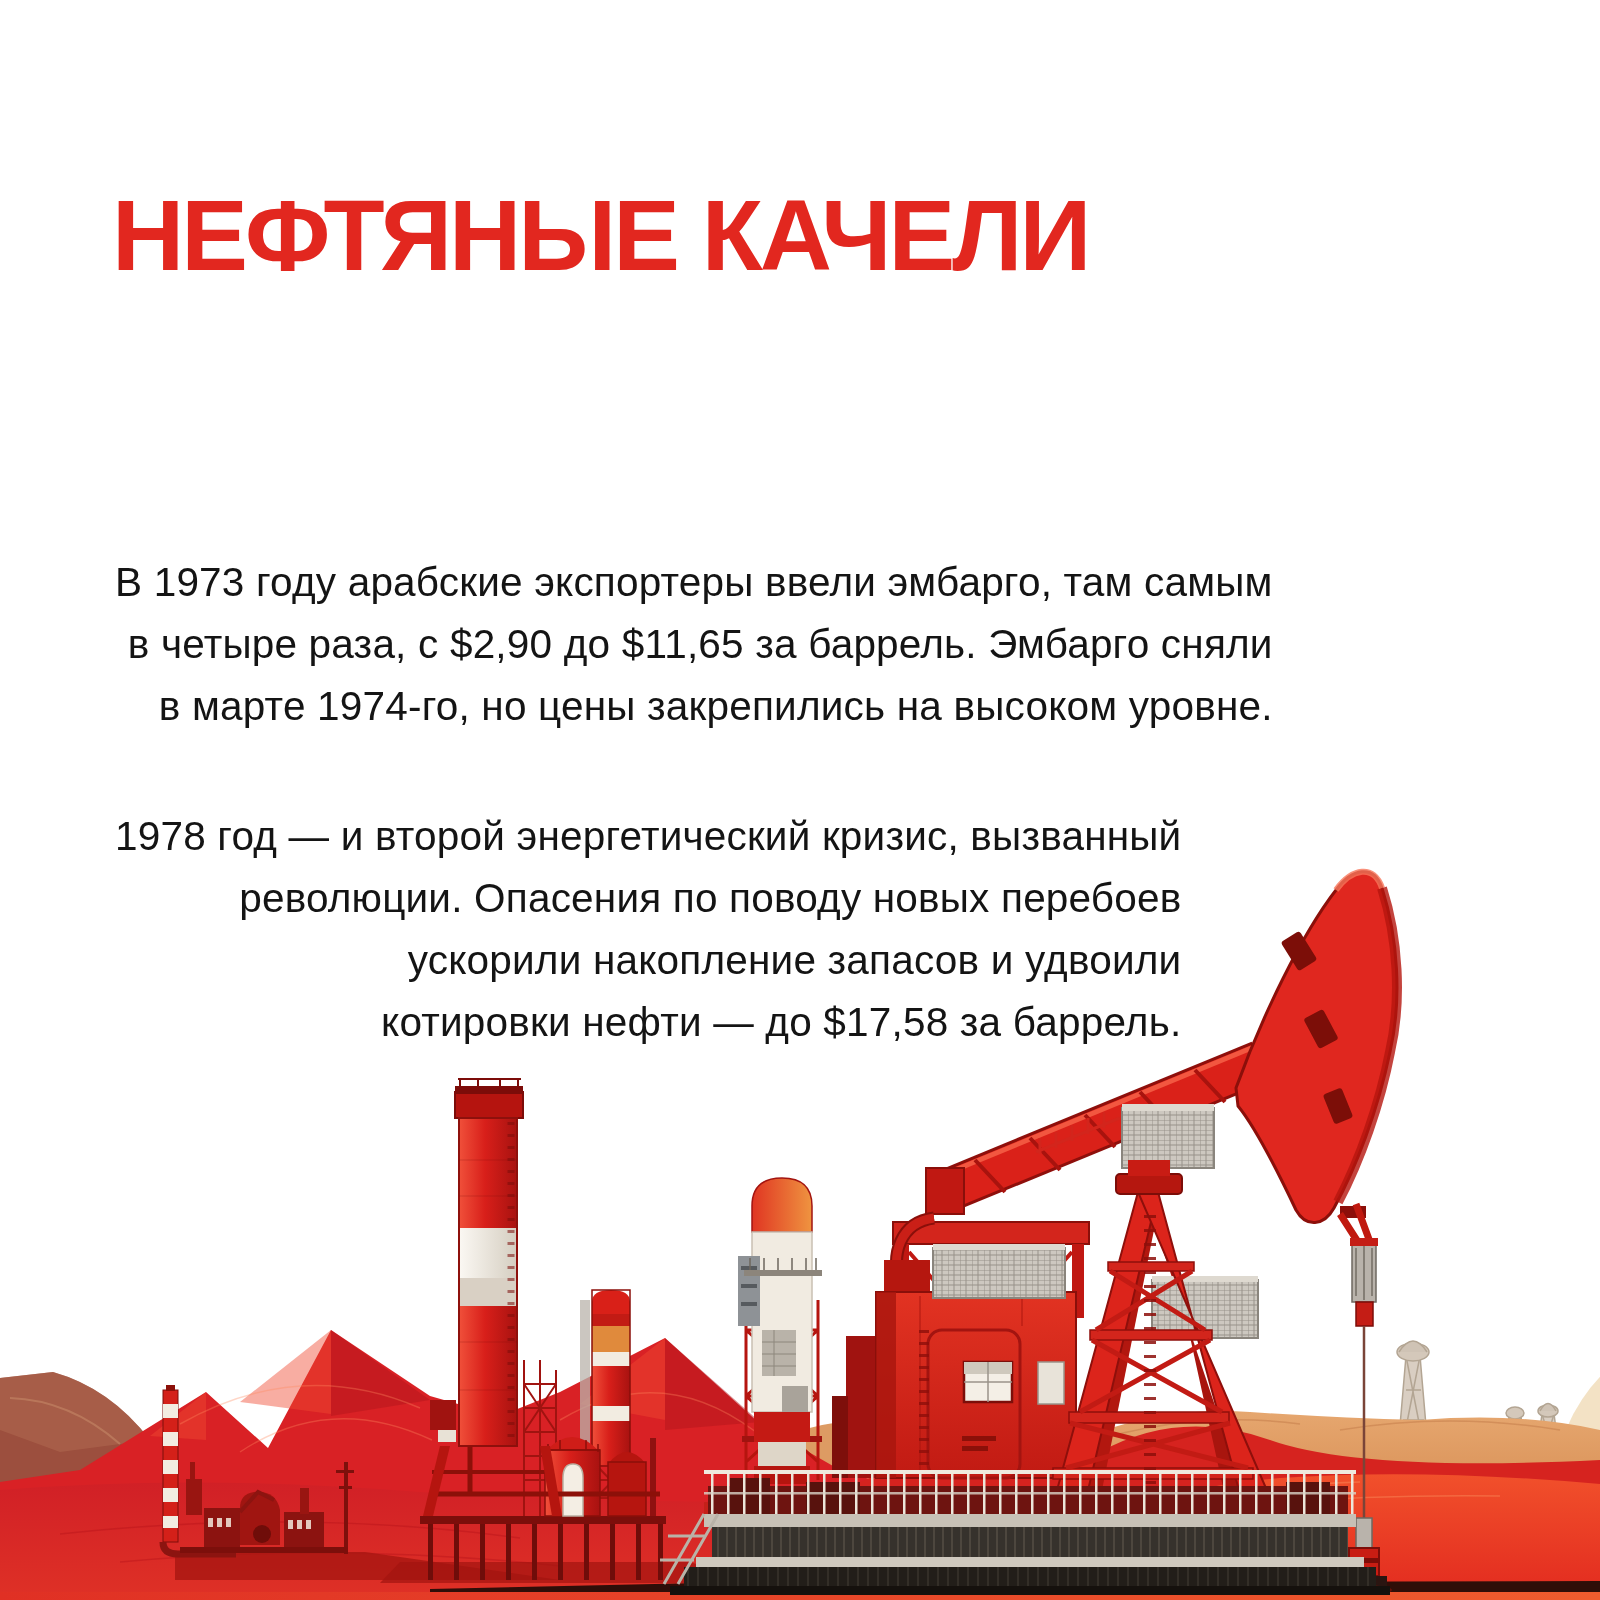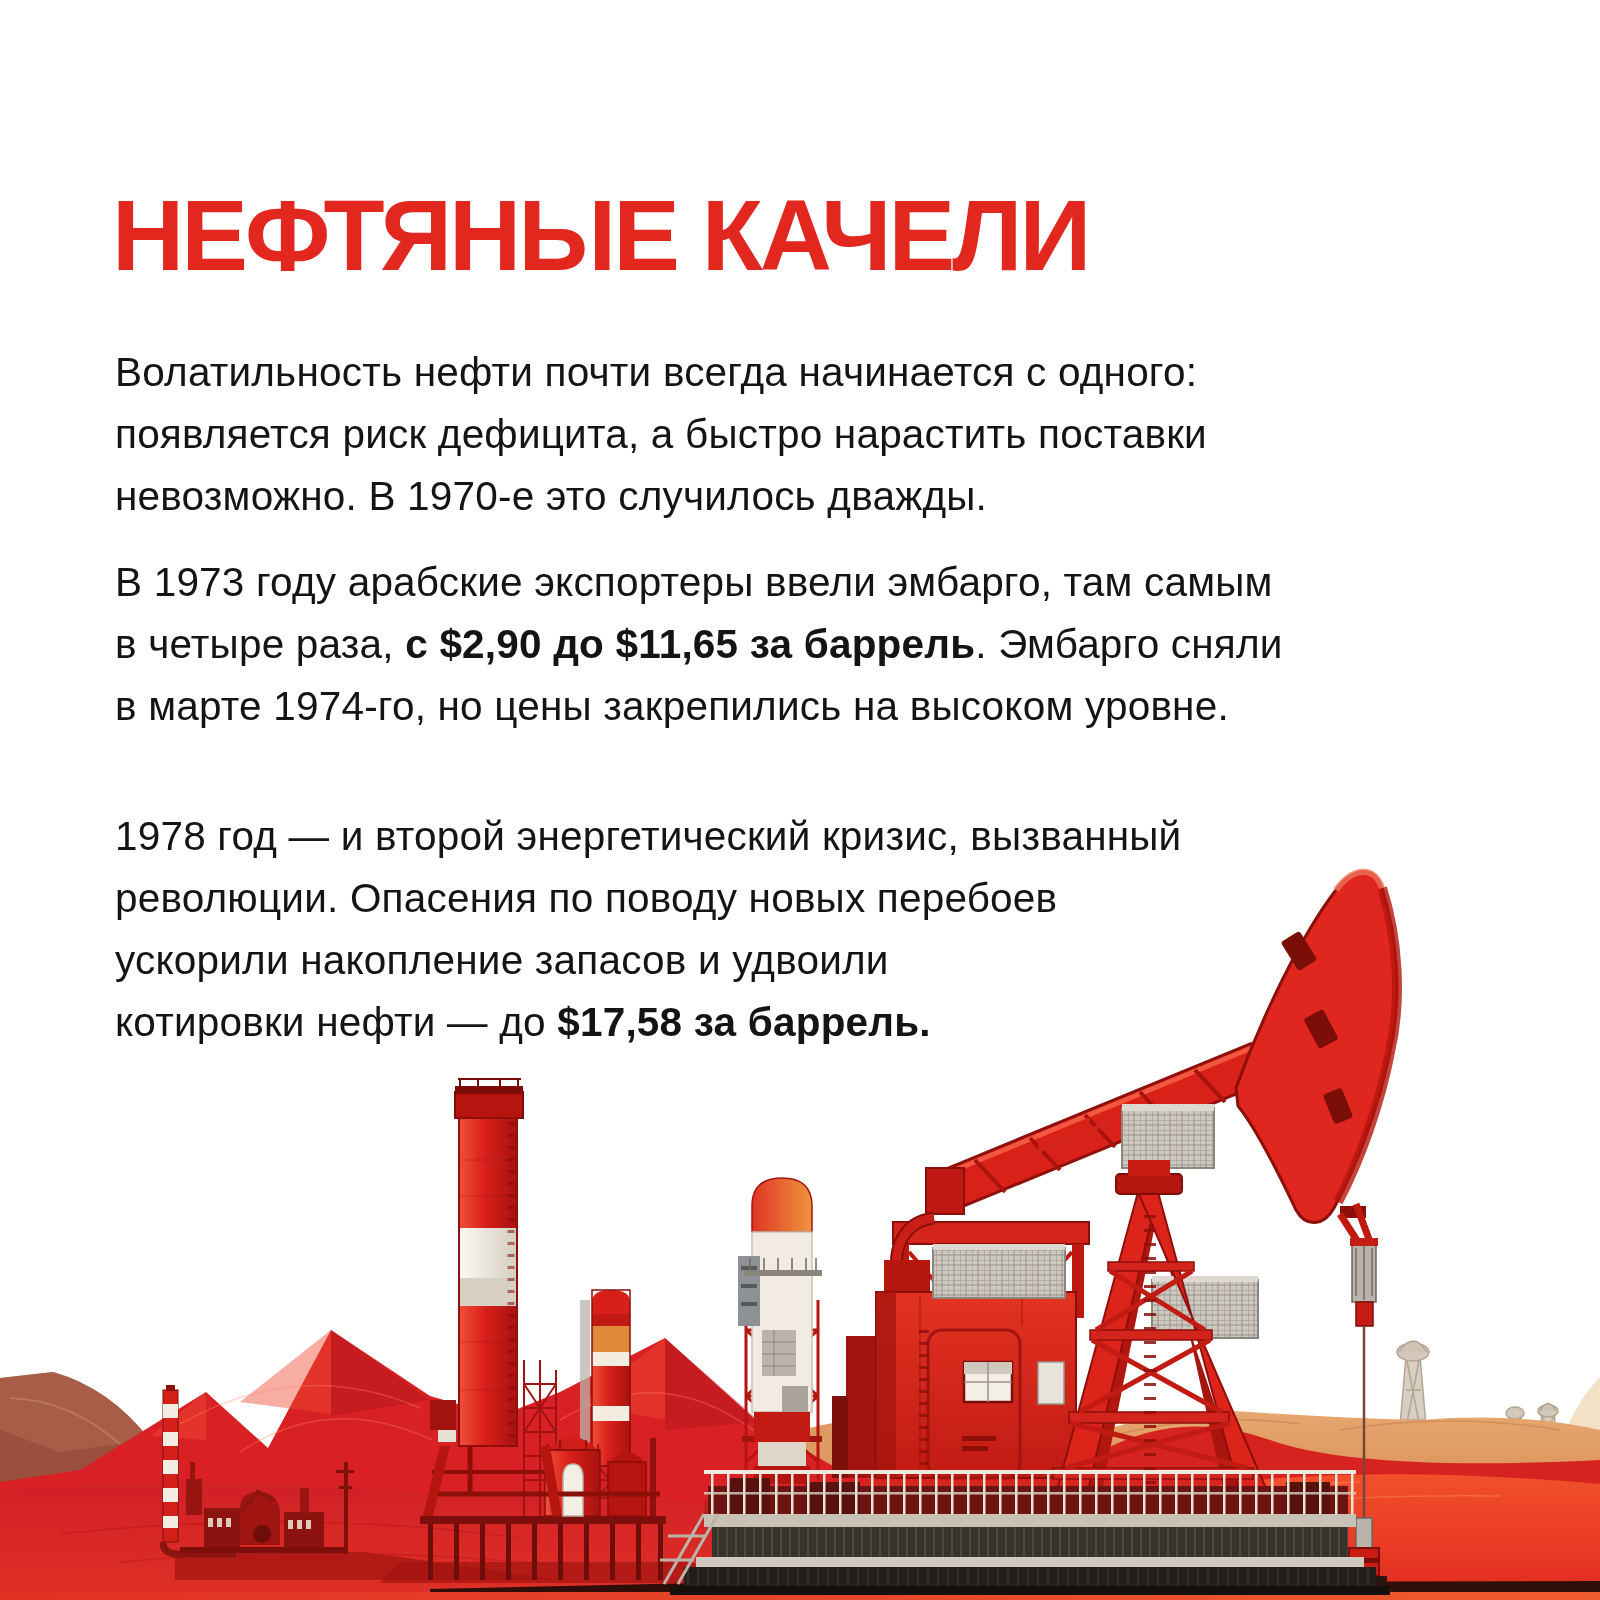--- a/index.html
+++ b/index.html
@@ -1,44 +1,39 @@
 <!DOCTYPE html>
 <html><head>
 <meta charset="utf-8">
 <style>
   html,body{margin:0;padding:0;background:#fff;}
   body{width:1600px;height:1600px;overflow:hidden;position:relative;
        font-family:"Liberation Sans", sans-serif;}
-  .canvas{position:absolute;inset:0;width:1600px;height:1600px;background:#ffffff;}
+  .canvas{position:absolute;inset:0;width:1600px;height:1600px;background:#ffffff;text-align:right;}
   .title{
     position:absolute;left:112px;top:118px;
     font-size:100px;font-weight:bold;letter-spacing:-3px;line-height:1;
     color:#e2271f;white-space:nowrap;
   }
   .para{position:absolute;left:115px;color:#141414;font-size:40.5px;
         line-height:62px;letter-spacing:.2px;}
   .para .ln{display:block;white-space:nowrap;}
-  .para b{font-weight:bold;}
+  .para b{font-weight:normal;}
   #p1{top:300px;}
   #p2{top:510px;}
   #p3{top:764px;}
   .art{position:absolute;left:0;top:830px;width:1600px;height:770px;}
 </style>
 </head>
 <body>
 
 <div class="canvas">
 
   <h1 class="title">НЕФТЯНЫЕ КАЧЕЛИ</h1>
 
-  <p class="para" id="p1">
-    <span class="ln">Волатильность нефти почти всегда начинается с одного:</span>
-    <span class="ln">появляется риск дефицита, а быстро нарастить поставки</span>
-    <span class="ln">невозможно. В 1970-е это случилось дважды.</span>
-  </p>
 
   <p class="para" id="p2">
     <span class="ln">В 1973 году арабские экспортеры ввели эмбарго, там самым</span>
     <span class="ln"><span>в четыре раза, </span><b>с $2,90 до $11,65 за баррель</b><span>. Эмбарго сняли</span></span>
     <span class="ln">в марте 1974-го, но цены закрепились на высоком уровне.</span>
   </p>
 
   <p class="para" id="p3">
     <span class="ln">1978 год — и второй энергетический кризис, вызванный</span>
     <span class="ln">революции. Опасения по поводу новых перебоев</span>

